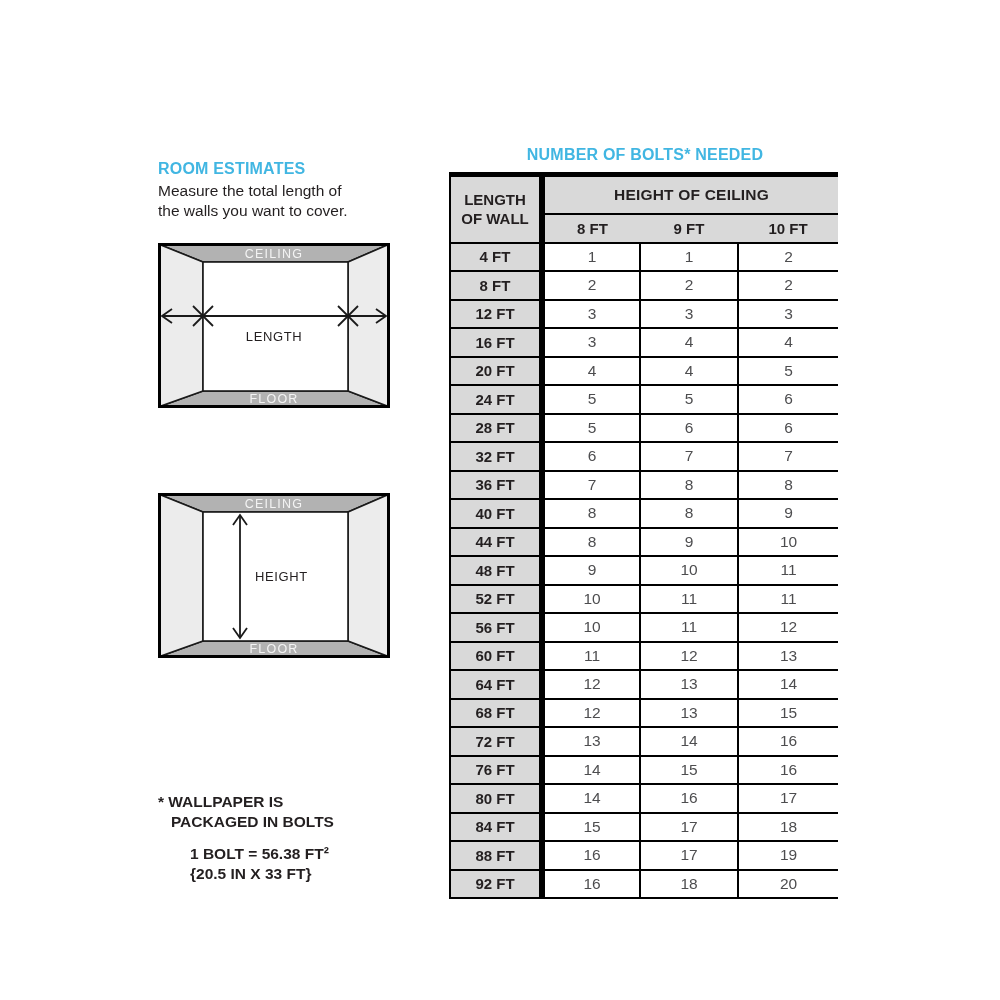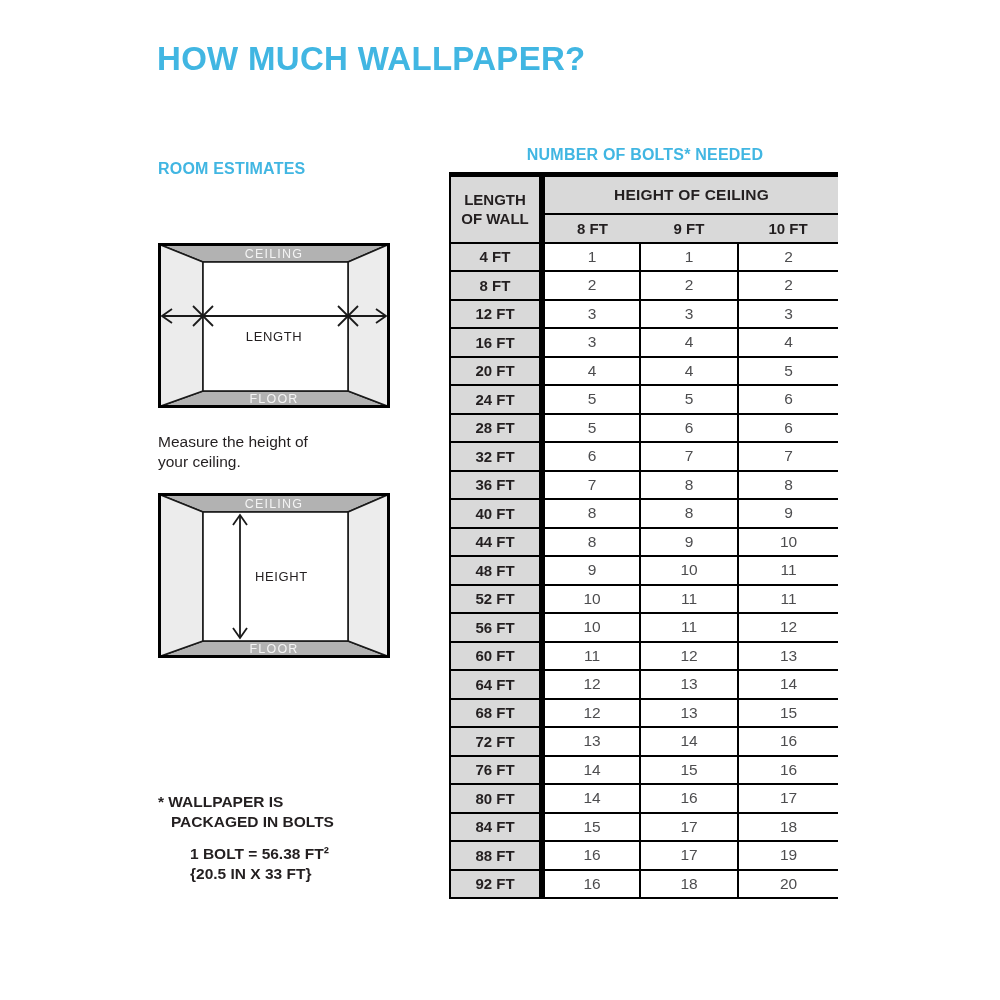--- a/index.html
+++ b/index.html
@@ -133,24 +133,25 @@
     font-weight: normal;
     color: #4d4d4f;
   }
   .bolts-table tbody td + td { border-left: 2px solid #000000; }
 </style>
 </head>
 <body>
 
 <div class="page">
 
-  <h1 class="page-title">HOW MUCH WALLPAPER?</h1>
 
   <h2 class="section-heading" id="room-heading">ROOM ESTIMATES</h2>
 
+  <p class="step" id="step1">Measure the total length of
+the walls you want to cover.</p>
 
   <svg class="diagram" id="diagram1" width="232" height="165" viewBox="0 0 232 165">
     <rect x="1.5" y="1.5" width="229" height="162" fill="#ffffff"></rect>
     <polygon points="1.5,1.5 230.5,1.5 190,19 45,19" fill="#b2b2b2" stroke="#1a1a1a" stroke-width="1.6"></polygon>
     <polygon points="1.5,163.5 230.5,163.5 190,148 45,148" fill="#b2b2b2" stroke="#1a1a1a" stroke-width="1.6"></polygon>
     <polygon points="1.5,1.5 45,19 45,148 1.5,163.5" fill="#ececec" stroke="#1a1a1a" stroke-width="1.6"></polygon>
     <polygon points="230.5,1.5 190,19 190,148 230.5,163.5" fill="#ececec" stroke="#1a1a1a" stroke-width="1.6"></polygon>
     <rect x="45" y="19" width="145" height="129" fill="#ffffff" stroke="#1a1a1a" stroke-width="1.6"></rect>
     <rect x="1.5" y="1.5" width="229" height="162" fill="none" stroke="#000000" stroke-width="3"></rect>
     <g stroke="#1a1a1a" stroke-width="1.8" fill="none">
@@ -160,22 +161,20 @@
       <line x1="35" y1="63" x2="55" y2="83"></line>
       <line x1="35" y1="83" x2="55" y2="63"></line>
       <line x1="180" y1="63" x2="200" y2="83"></line>
       <line x1="180" y1="83" x2="200" y2="63"></line>
     </g>
     <text class="band-label" x="116" y="15" text-anchor="middle">CEILING</text>
     <text class="dim-label" x="116" y="98" text-anchor="middle">LENGTH</text>
     <text class="band-label" x="116" y="160" text-anchor="middle">FLOOR</text>
   </svg>
 
-  <p class="step" id="step2">Measure the height of
-your ceiling.</p>
 
   <svg class="diagram" id="diagram2" width="232" height="165" viewBox="0 0 232 165">
     <rect x="1.5" y="1.5" width="229" height="162" fill="#ffffff"></rect>
     <polygon points="1.5,1.5 230.5,1.5 190,19 45,19" fill="#b2b2b2" stroke="#1a1a1a" stroke-width="1.6"></polygon>
     <polygon points="1.5,163.5 230.5,163.5 190,148 45,148" fill="#b2b2b2" stroke="#1a1a1a" stroke-width="1.6"></polygon>
     <polygon points="1.5,1.5 45,19 45,148 1.5,163.5" fill="#ececec" stroke="#1a1a1a" stroke-width="1.6"></polygon>
     <polygon points="230.5,1.5 190,19 190,148 230.5,163.5" fill="#ececec" stroke="#1a1a1a" stroke-width="1.6"></polygon>
     <rect x="45" y="19" width="145" height="129" fill="#ffffff" stroke="#1a1a1a" stroke-width="1.6"></rect>
     <rect x="1.5" y="1.5" width="229" height="162" fill="none" stroke="#000000" stroke-width="3"></rect>
     <g stroke="#1a1a1a" stroke-width="1.8" fill="none">

